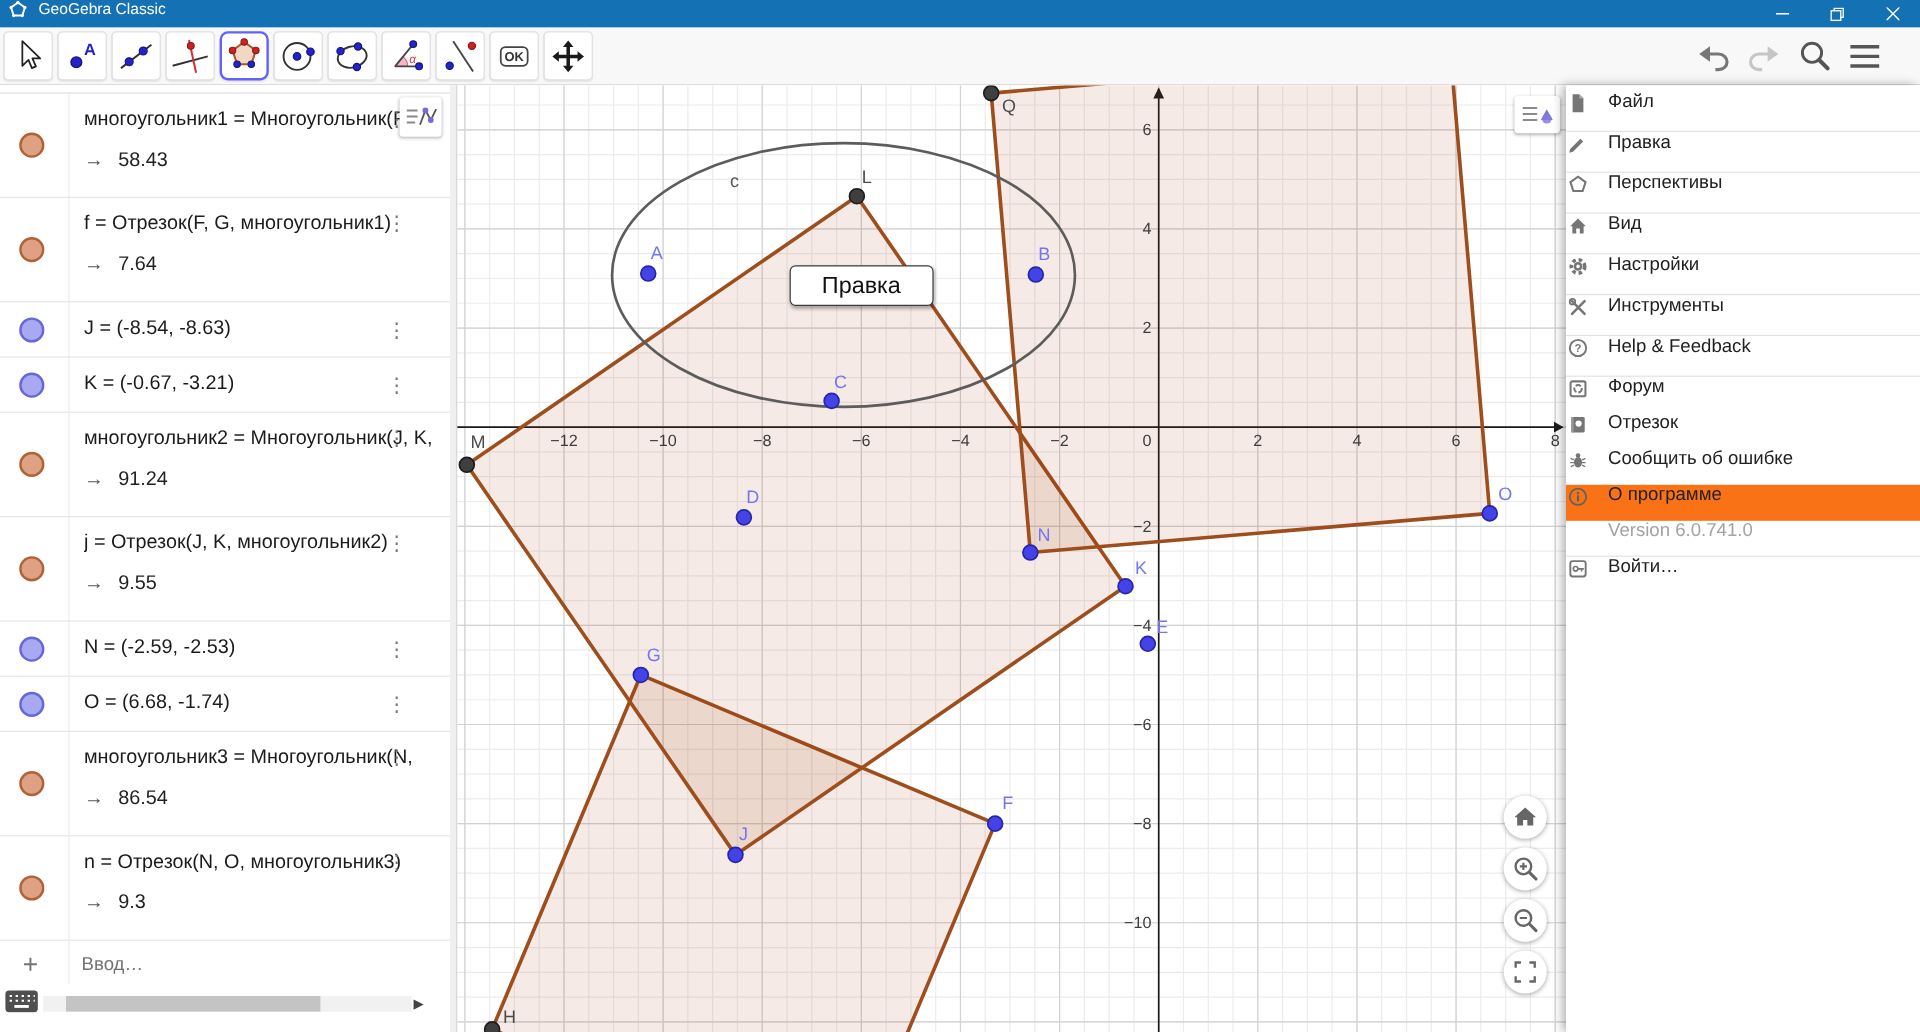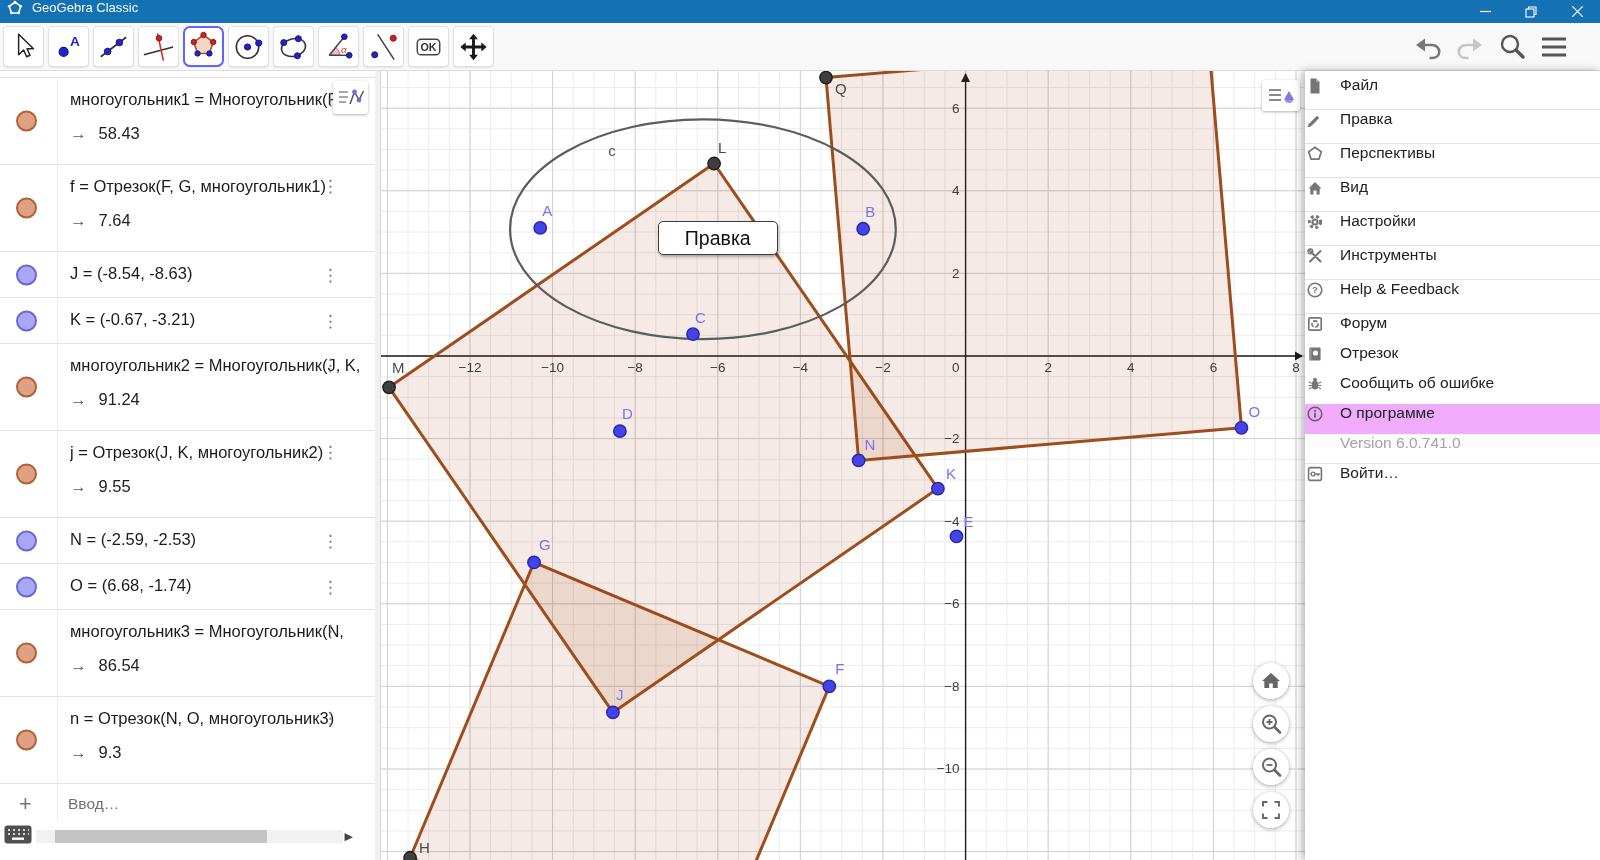--- a/index.html
+++ b/index.html
@@ -74,21 +74,21 @@
              background:#fff; box-shadow:0 1px 4px rgba(0,0,0,.35); z-index:6;
              display:flex; align-items:center; justify-content:center; }
   #zc-home{ top:663px; } #zc-in{ top:706px; } #zc-out{ top:749px; } #zc-fs{ top:792px; }
 
   
   .menu { position:absolute; left:1305px; top:71px; width:295px; height:789px; background:#fff;
           z-index:10; box-shadow:-3px 0 8px rgba(0,0,0,.3); padding-top:5px; }
   .menu-item { display:flex; height:34px; }
   .menu-item.g2 { height:30px; }
   .menu-item.sep { border-bottom:1px solid #e3e3e3; }
-  .menu-item.hl { background:#f0abfc; }
+  .menu-item.hl { background:#f97316; }
   .mi-icon { width:20px; height:20px; margin-right:15px; flex:none; display:flex;
              align-items:center; justify-content:center; }
   .mi-label { font-size:15.5px; color:#212121; }
   .menu-item.muted .mi-label { color:#a3a3a3; }
 </style>
 </head>
 <body>
 
 <div class="app">
 

